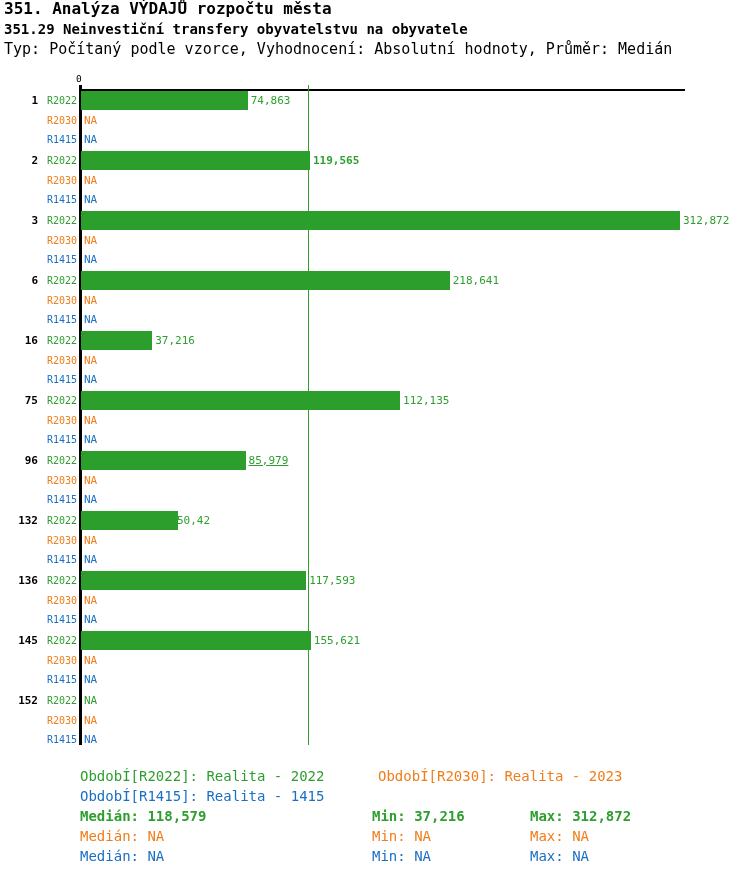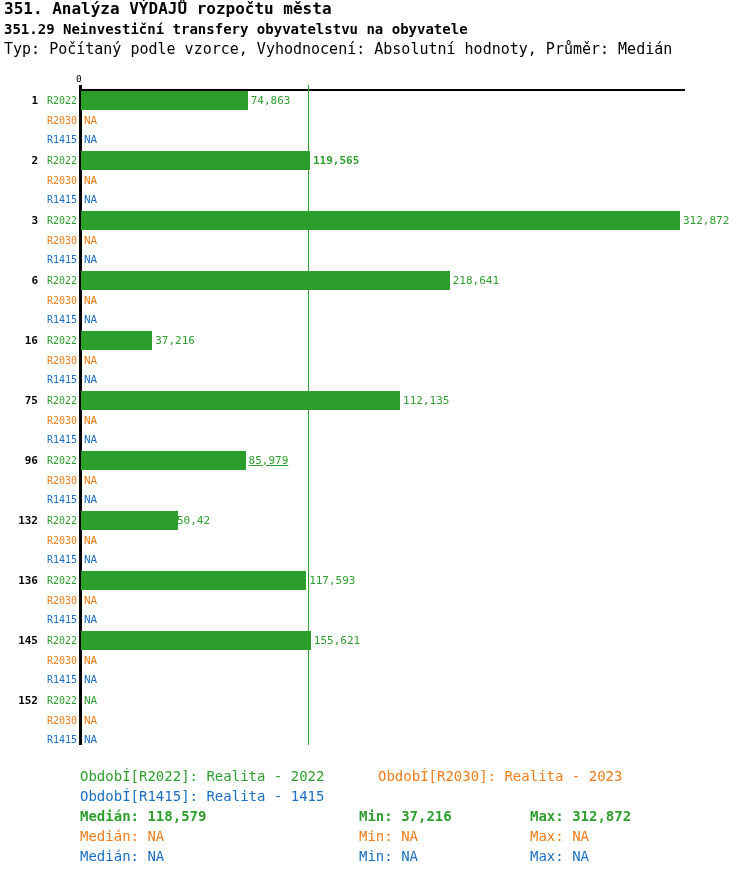--- a/index.html
+++ b/index.html
@@ -85,21 +85,21 @@
   .c-r1415 { color: #1a6fc4; }
   .bar-r2022 { background: #2b9e2b; }
 
   
   #legend { position: absolute; left: 0; top: 760px; width: 750px; height: 112px; }
   .lg {
     position: absolute;
     font-size: 14px; line-height: 14px; white-space: nowrap;
   }
   .lg-c0 { left: 80px; }
-  .lg-c1 { left: 327px; padding-left: 32px; }
+  .lg-c1 { left: 340px; padding-left: 32px; }
   .lg-c2 { left: 530px; }
   .lg-r2030-head { left: 378px; }
   .lg-row0 { top: 9px; }
   .lg-row1 { top: 29px; }
   .lg-row2 { top: 49px; font-weight: bold; }
   .lg-row3 { top: 69px; }
   .lg-row4 { top: 89px; }
 </style>
 </head>
 <body>

